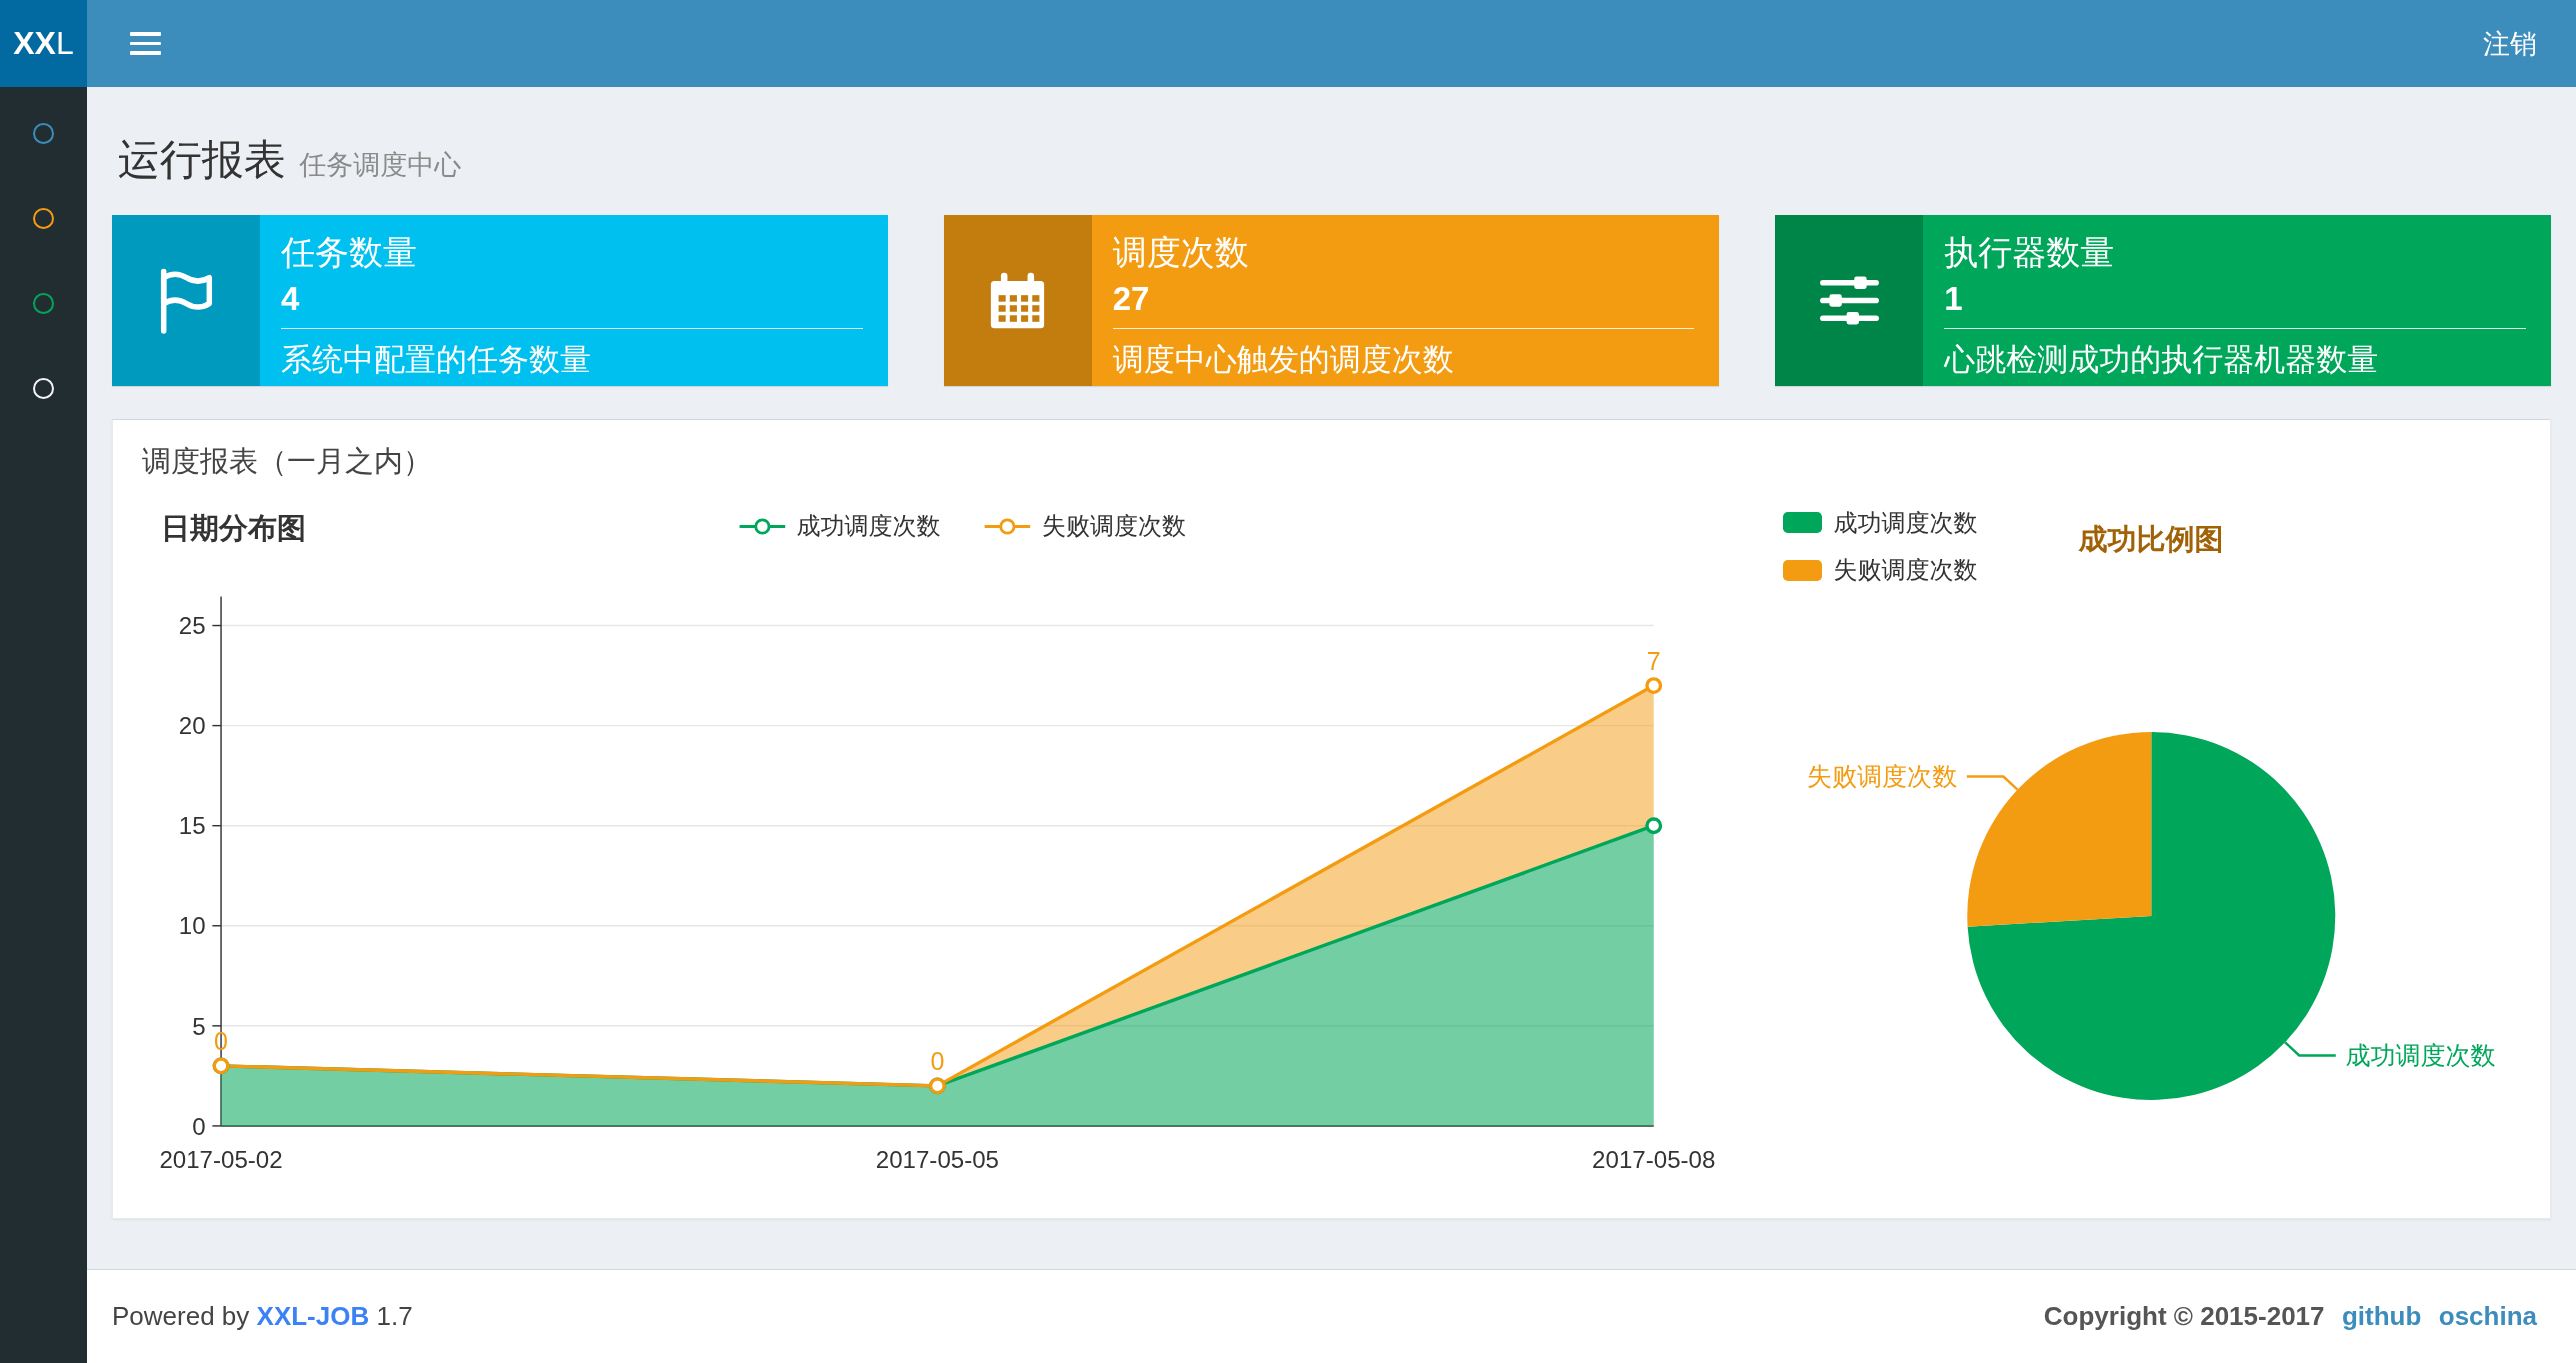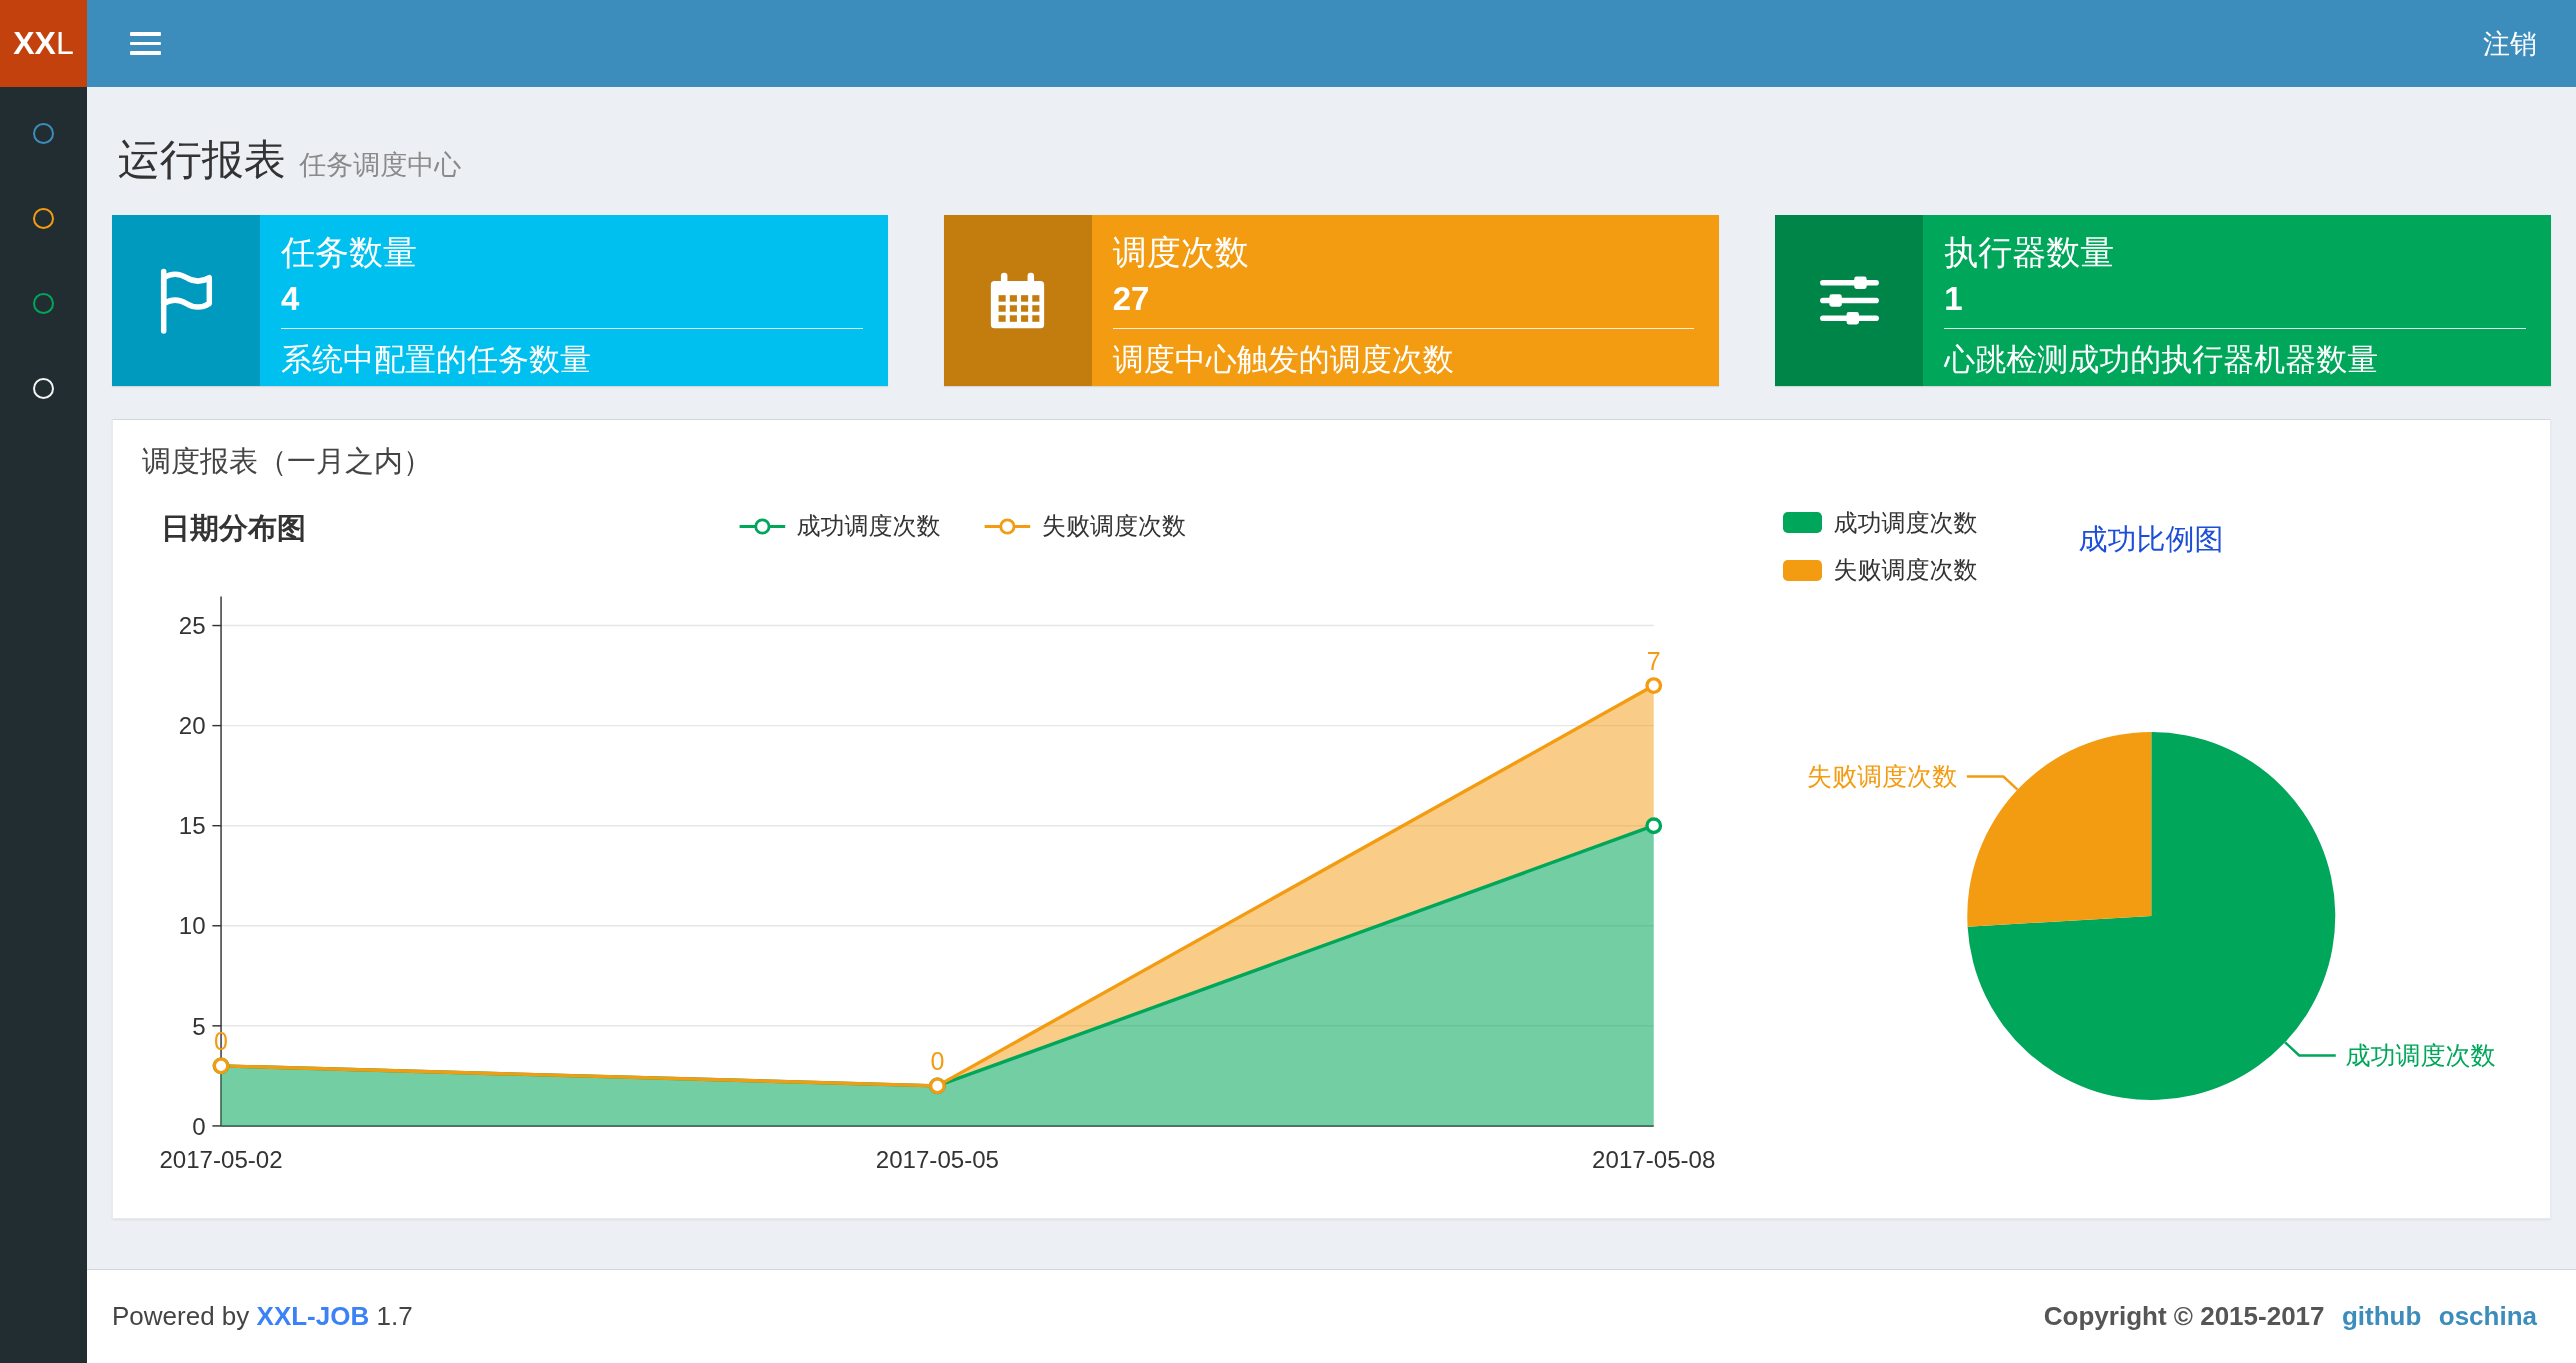--- a/index.html
+++ b/index.html
@@ -2,21 +2,21 @@
 <html><head>
 <meta charset="utf-8">
 <style>
   html,body{margin:0;padding:0;background:#ecf0f5;}
   *{box-sizing:border-box;}
   body{font-family:"Liberation Sans","DejaVu Sans",sans-serif;}
   .app{position:relative;width:2576px;height:1363px;background:#ecf0f5;overflow:hidden;}
 
   
   .navbar{position:absolute;top:0;left:0;right:0;height:87px;background:#3c8dbc;display:flex;z-index:5;}
-  .logo{width:87px;height:87px;background:#c2410c;color:#fff;display:flex;align-items:center;justify-content:center;font-size:32px;cursor:pointer;}
+  .logo{width:87px;height:87px;background:#0369a1;color:#fff;display:flex;align-items:center;justify-content:center;font-size:32px;cursor:pointer;}
   .logo b{font-weight:700;}
   .logo span{font-weight:300;}
   .nav-rest{flex:1;display:flex;align-items:center;justify-content:space-between;padding:0 39px 0 33px;}
   .hamburger{display:flex;flex-direction:column;gap:5.8px;cursor:pointer;padding:9.6px;}
   .hamburger .bar{width:31px;height:3.9px;background:#fff;border-radius:1px;}
   .logout{color:#fff;font-size:27px;text-decoration:none;cursor:pointer;}
 
   
   .sidebar{position:absolute;top:87px;left:0;bottom:0;width:87px;background:#222d32;display:flex;flex-direction:column;align-items:center;padding-top:36px;gap:64px;}
   .ring{width:21px;height:21px;border-radius:50%;border:2.9px solid #fff;cursor:pointer;}
@@ -42,21 +42,21 @@
   .charts-row{display:flex;margin-top:15.4px;height:686px;}
   .line-block{width:1639px;position:relative;}
   .chart-head{position:relative;height:60px;}
   .chart-title{font-size:29px;font-weight:700;color:#333;position:absolute;left:19px;top:13.5px;}
   .line-legend{position:absolute;left:50%;transform:translateX(-50%);top:15.4px;display:flex;gap:42px;}
   .legend-item{display:flex;align-items:center;gap:9.6px;cursor:pointer;font-size:24px;color:#333;}
   .pie-block{flex:1;position:relative;}
   .pie-legend{position:absolute;left:1.9px;top:11.6px;display:flex;flex-direction:column;gap:15.4px;}
   .pie-legend .legend-item{gap:11.6px;font-size:24px;}
   .swatch{width:39px;height:21px;border-radius:4.8px;display:inline-block;}
-  .pie-title{text-align:center;font-size:29px;font-weight:400;color:#1d4ed8;margin-top:25px;}
+  .pie-title{text-align:center;font-size:29px;font-weight:700;color:#a16207;margin-top:25px;}
   .pie-svg{position:absolute;top:106px;left:0;}
   svg{display:block;}
   svg text{font-family:"Liberation Sans","DejaVu Sans",sans-serif;}
 
   
   .footer{position:absolute;left:87px;right:0;bottom:0;height:94px;background:#fff;border-top:1px solid #d2d6de;display:flex;align-items:center;justify-content:space-between;padding:0 39px 0 25px;font-size:26px;color:#444;}
   .footer b{color:#3b82f6;}
   .footer-right{display:flex;align-items:flex-start;gap:17.4px;}
   .copyright{font-weight:700;color:#555;}
   .footer-link{color:#3c8dbc;font-weight:700;text-decoration:none;cursor:pointer;}

